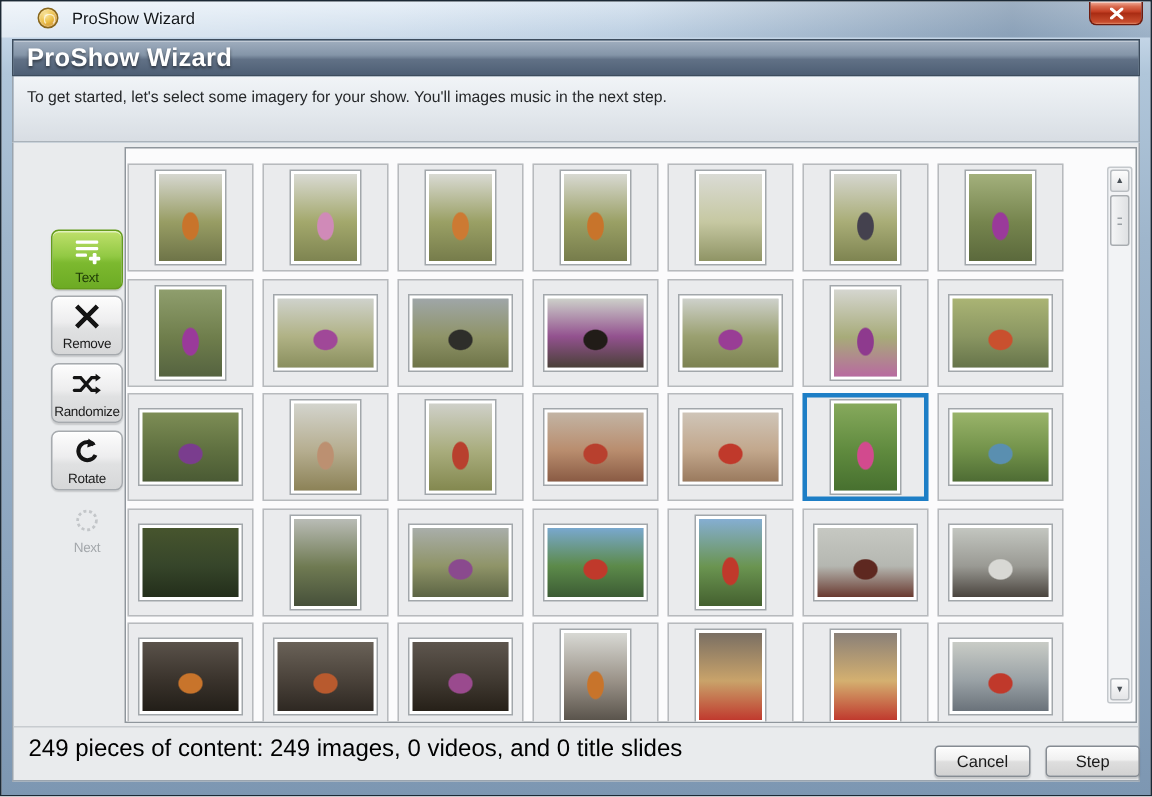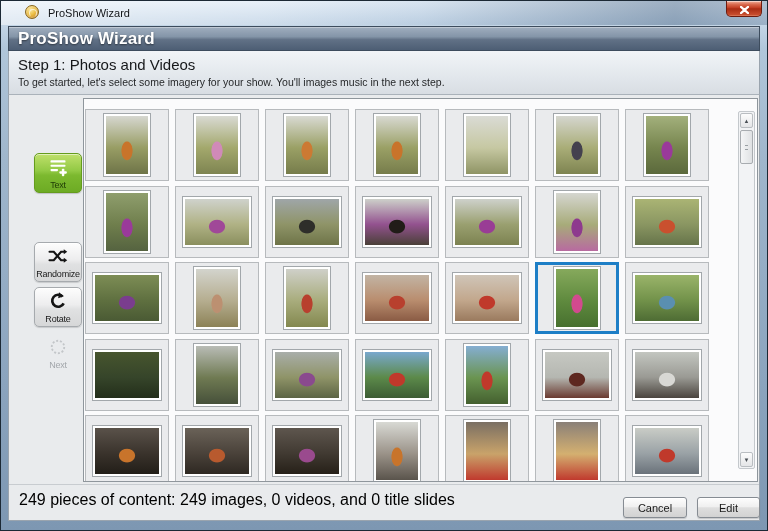--- a/index.html
+++ b/index.html
@@ -104,39 +104,46 @@
           </svg>
       </span>
     </div>
   </div>
 
   <div class="header-band">
     <span class="t">ProShow Wizard</span>
   </div>
 
   <div class="step-area">
-    <div class="step-title">Step 1: Photos and Videos</div>
     <div class="step-sub">To get started, let's select some imagery for your show. You'll images music in the next step.</div>
   </div>
 
   <div class="content">
 
     <div class="toolbar">
         <div class="tb green" style="top: 58px; justify-content: flex-end;">
           <span class="ic">
             <svg viewBox="0 0 24 24" fill="#fff">
               <rect x="3" y="4" width="18" height="2.6" rx="1"></rect>
               <rect x="3" y="9.2" width="18" height="2.6" rx="1"></rect>
               <rect x="3" y="14.4" width="9" height="2.6" rx="1"></rect>
               <rect x="13.6" y="17" width="9" height="3" rx="1"></rect>
               <rect x="16.6" y="14" width="3" height="9" rx="1"></rect>
             </svg>
           </span>
           <span class="lb">Text</span>
         </div>
+        <div class="tb gray" style="top: 102px;">
+          <span class="ic">
+            <svg viewBox="0 0 24 24">
+              <path d="M5 2.4L12 9.4l7-7 2.6 2.6-7 7 7 7L19 21.6l-7-7-7 7L2.4 19l7-7-7-7z" fill="#141414"></path>
+            </svg>
+          </span>
+          <span class="lb">Remove</span>
+        </div>
         <div class="tb gray" style="top: 147px;">
           <span class="ic">
             <svg viewBox="0 0 26 24" fill="none" stroke="#141414" stroke-width="2.8" stroke-linecap="round">
               <path d="M2 6.5h5.5L17 17.5h4"></path>
               <path d="M2 17.5h5.5L17 6.5h4"></path>
               <path d="M20.5 3.2L25 6.5l-4.5 3.3z" fill="#141414" stroke="none"></path>
               <path d="M20.5 14.2L25 17.5l-4.5 3.3z" fill="#141414" stroke="none"></path>
             </svg>
           </span>
           <span class="lb">Randomize</span>
@@ -275,17 +282,17 @@
           <div class="photo p" style="background-image: linear-gradient(rgb(138, 128, 120), rgb(212, 176, 112) 55%, rgb(192, 58, 46));"></div>
         </div>
         <div class="cell" style="left: 541px; top: 316px;">
           <div class="photo l" style="background-image: radial-gradient(13px 11px at 50% 60%, rgb(192, 57, 43) 0px, rgb(192, 57, 43) 58%, rgba(0, 0, 0, 0) 66%), linear-gradient(rgb(201, 204, 198), rgb(154, 162, 166) 55%, rgb(106, 114, 122));"></div>
         </div>
       </div>
 
     <div class="statusbar">249 pieces of content: 249 images, 0 videos, and 0 title slides</div>
 
     <div class="btn btn-cancel">Cancel</div>
-    <div class="btn btn-next">Edit</div>
+    <div class="btn btn-next">Step</div>
 
   </div>
 
 </div>
 
 </body></html>

